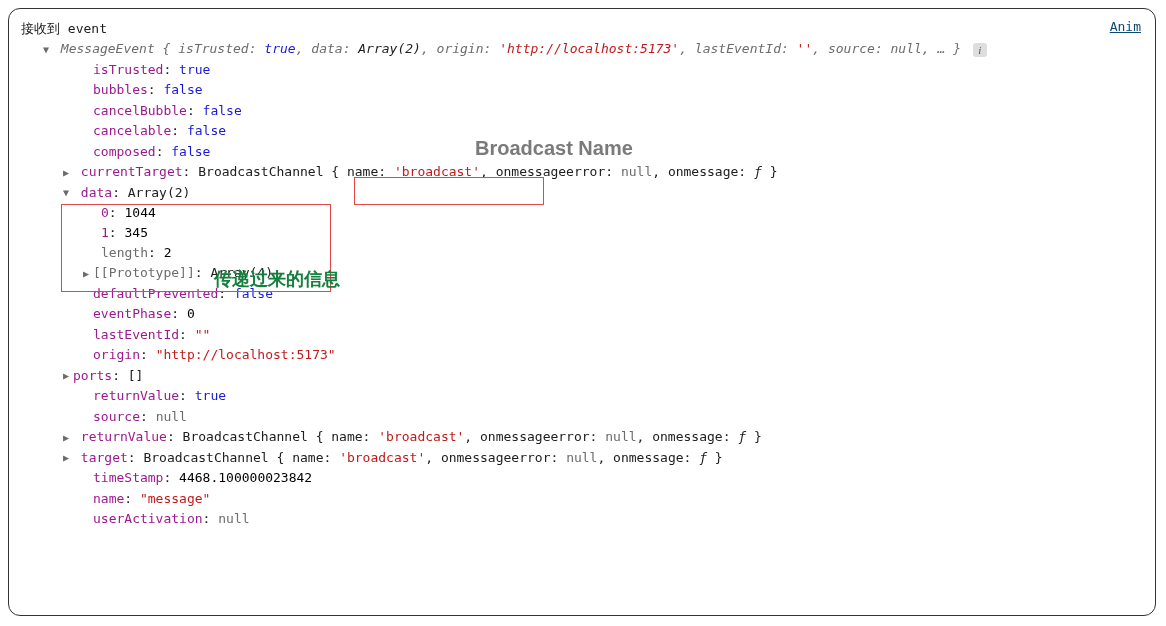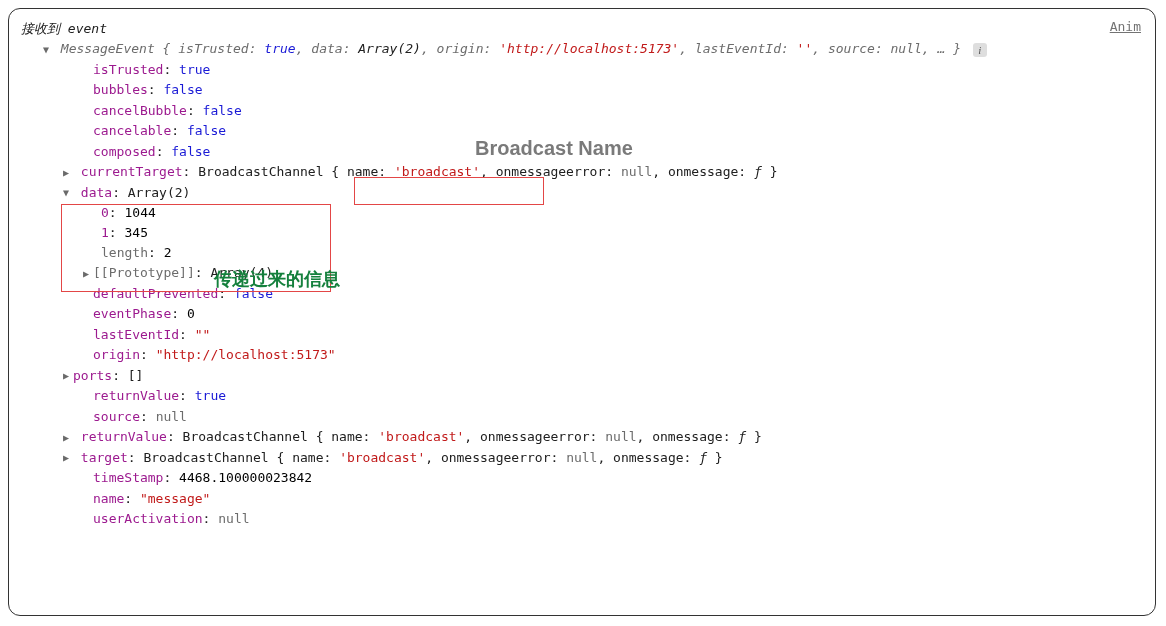--- a/index.html
+++ b/index.html
@@ -48,21 +48,21 @@
     .bool { color: #1a1ad6; }
     .nullv { color: #6c6c6c; }
     .italic { font-style: italic; color: #6c6c6c; }
     .fn { font-style: italic; color: #202020; }
     .proto { color: #6c6c6c; }
     .length-key { color: #6c6c6c; margin-top: 40px; }
     .top-link {
       position: absolute;
       top: 10px;
       right: 14px;
-      color: #737373;
+      color: #0c4a6e;
       text-decoration: underline;
       font-family: Menlo, Monaco, Consolas, monospace;
     }
     .info-badge {
       display: inline-block;
       font-style: italic;
       font-family: Georgia, serif;
       background: #dedede;
       color: #555;
       border-radius: 3px;
@@ -105,21 +105,21 @@
     .annotation-label-2 {
       position: absolute;
       left: 205px;
       top: 258px;
       font-family: "PingFang SC", "Microsoft YaHei", sans-serif;
       font-weight: 600;
       font-size: 18px;
       color: #15803d;
     }
     .plain { color: #202020; }
-    .first-line { color: #202020; font-family: "PingFang SC", "Microsoft YaHei", Menlo, monospace; font-style: italic; }
+    .first-line { color: #202020; font-family: "PingFang SC", "Microsoft YaHei", Menlo, monospace; }
     .ellipsis { font-style: italic; color: #6c6c6c; }
     .summary-key { font-style: italic; color: #6c6c6c; }
     .summary-bool { font-style: italic; color: #1a1ad6; }
     .summary-str { font-style: italic; color: #c11a1a; }
     .summary-null { font-style: italic; color: #6c6c6c; }
     .summary-obj { font-style: italic; color: #202020; }
   </style>
 </head>
 <body>
 

